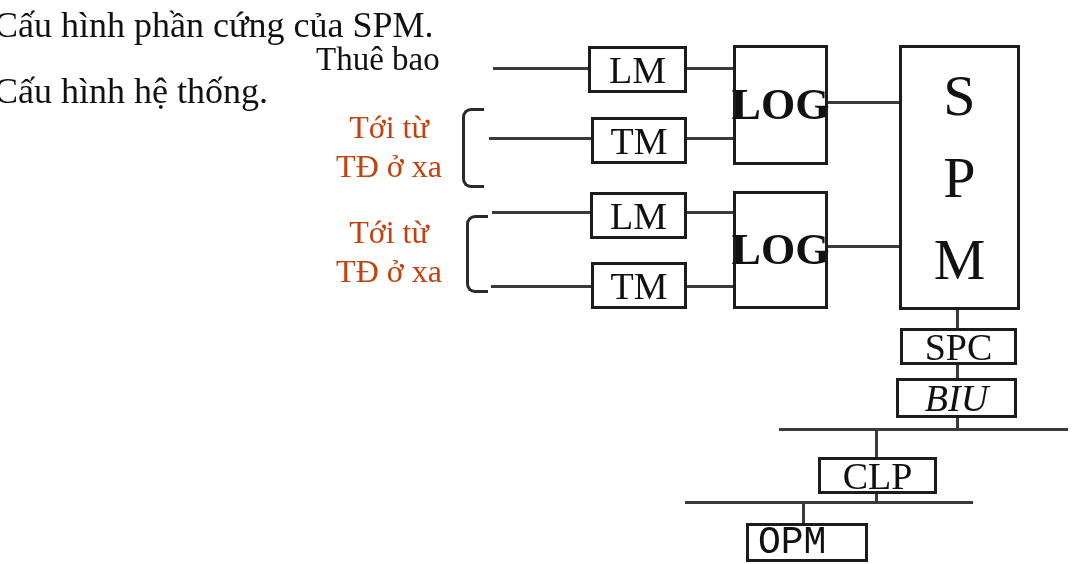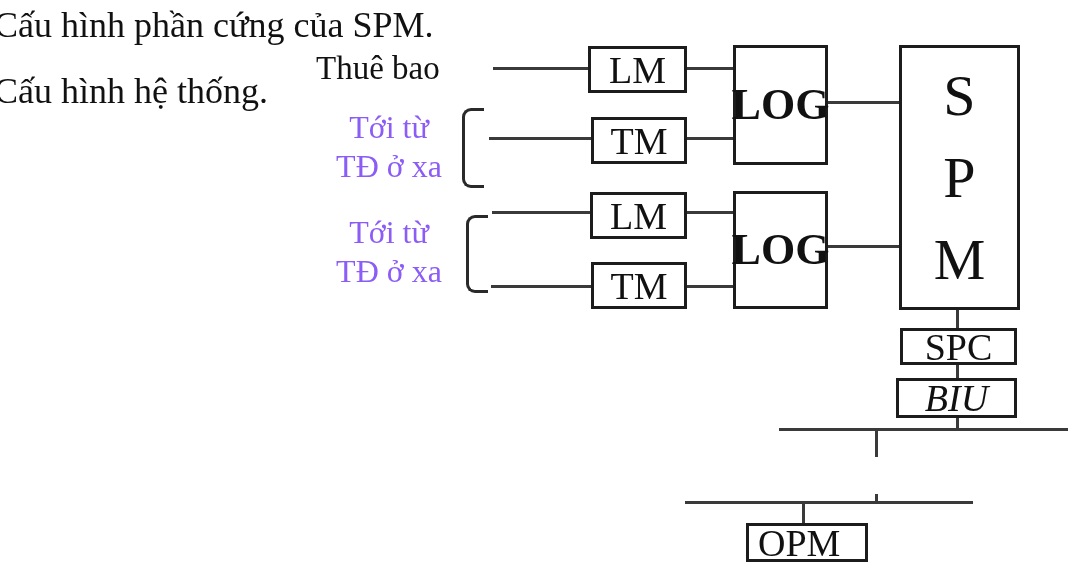--- a/index.html
+++ b/index.html
@@ -27,21 +27,21 @@
     font-size: 33px;
     white-space: nowrap;
     color: #111111;
   }
   .side-label-group {
     position: absolute;
     width: 146px;
     text-align: center;
     font-size: 32px;
     line-height: 39px;
-    color: #8b5cf6;
+    color: #c2410c;
   }
   .bracket {
     position: absolute;
     border-left: 3px solid #2a2a2a;
     border-top: 3px solid #2a2a2a;
     border-bottom: 3px solid #2a2a2a;
     border-radius: 9px 0 0 9px;
     width: 19px;
   }
   .box {
@@ -55,41 +55,41 @@
     font-size: 38px;
     line-height: 1;
     color: #111111;
   }
   .box.log { font-size: 44px; font-weight: bold; }
   .box.spm {
     flex-direction: column;
     font-size: 58px;
     line-height: 82px;
   }
-  .box.opm { justify-content: flex-start; padding-left: 9px; }
+  .box.opm { justify-content: flex-start; padding-left: 9px; font-family: Liberation Mono, monospace; }
   .wire-h {
     position: absolute;
     height: 3px;
     background: #3a3a3a;
   }
   .wire-v {
     position: absolute;
     width: 3px;
     background: #3a3a3a;
   }
 </style>
 </head>
 <body>
 
 <div class="canvas">
 
   <div class="title-line" style="left:-6px; top:4px;">Cấu hình phần cứng của SPM.</div>
   <div class="title-line" style="left:-6px; top:70px;">Cấu hình hệ thống.</div>
 
-  <div class="side-label" style="left:316px; top:50px;">Thuê bao</div>
+  <div class="side-label" style="left:316px; top:41px;">Thuê bao</div>
 
   <div class="side-label-group" style="left:316px; top:108px;">
     <div>Tới từ</div>
     <div>TĐ ở xa</div>
   </div>
 
   <div class="side-label-group" style="left:316px; top:213px;">
     <div>Tới từ</div>
     <div>TĐ ở xa</div>
   </div>
@@ -129,15 +129,16 @@
   <div class="box log" style="left:733px; top:191px; width:95px; height:118px;">LOG</div>
 
   <div class="box spm" style="left:899px; top:45px; width:121px; height:265px;">
     <span>S</span>
     <span>P</span>
     <span>M</span>
   </div>
 
   <div class="box" style="left:900px; top:328px; width:117px; height:37px;">SPC</div>
   <div class="box" style="left:896px; top:378px; width:121px; height:40px;font-style:italic;">BIU</div>
+  <div class="box" style="left:818px; top:457px; width:119px; height:37px;">CLP</div>
   <div class="box opm" style="left:746px; top:523px; width:122px; height:39px;">OPM</div>
 
 </div>
 
 </body></html>

